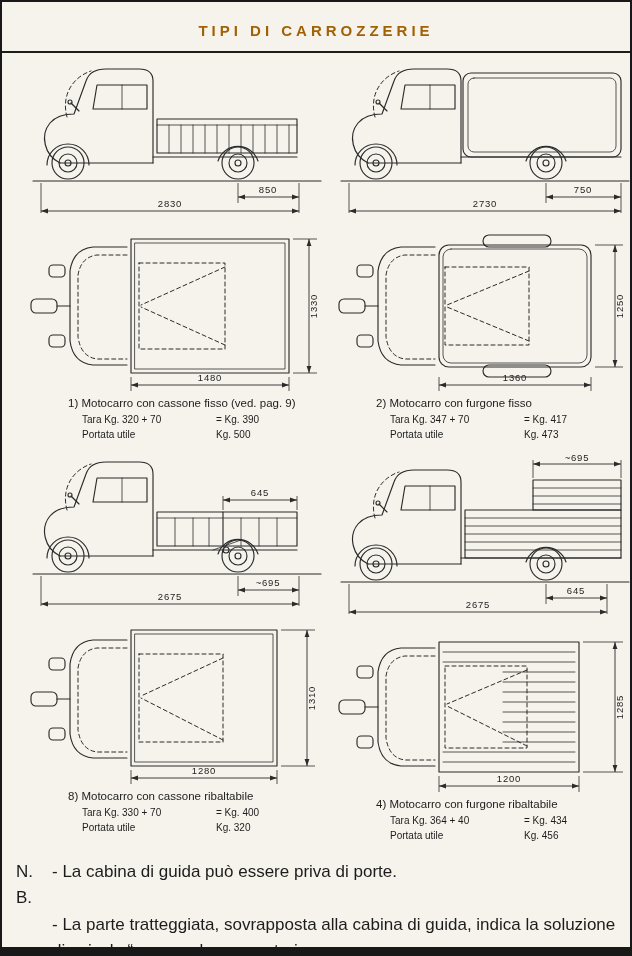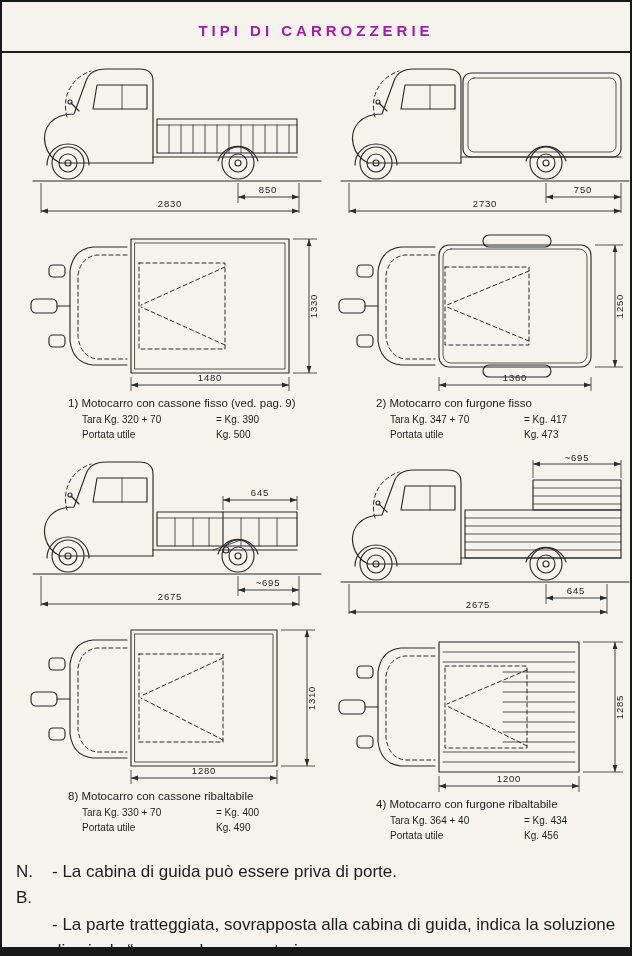--- a/index.html
+++ b/index.html
@@ -6,21 +6,21 @@
   html,body { background:#9a968e; }
   body { font-family:"Liberation Sans", sans-serif; }
   .page {
     width:632px; height:956px; margin:0 auto; position:relative;
     background:#f5f3ec;
     border:2px solid #181818;
     border-bottom:9px solid #181818;
     overflow:hidden;
   }
   .titlebar { text-align:center; padding:20px 0 11px; }
-  .title { display:inline-block; font-size:15px; font-weight:bold; letter-spacing:4px; color:#a21caf; }
+  .title { display:inline-block; font-size:15px; font-weight:bold; letter-spacing:4px; color:#a16207; }
   .title-rule { border-bottom:2px solid #1d1d1d; }
   .content { display:grid; grid-template-columns:1fr 1fr; column-gap:6px; padding:8px 24px 0; }
   .quadrant { width:302px; }
   svg { display:block; margin:0 auto; }
   .ink line, .ink path, .ink rect, .ink circle, .ink polyline {
     stroke:#2b2b2b; fill:none; stroke-width:1.15; stroke-linecap:round; stroke-linejoin:round;
   }
   .ink .thin { stroke-width:0.8; }
   .ink .dash { stroke-dasharray:4 3; stroke-width:1; }
   .dims line { stroke:#2b2b2b; fill:none; }
@@ -302,21 +302,21 @@
           </g>
       </svg>
       <div class="caption">
         <div class="cap-title">8) Motocarro con cassone ribaltabile</div>
         <div class="cap-row">
           <span class="lbl">Tara Kg. 330 + 70</span>
           <span>= Kg. 400</span>
         </div>
         <div class="cap-row">
           <span class="lbl">Portata utile</span>
-          <span>Kg. 490</span>
+          <span>Kg. 320</span>
         </div>
       </div>
     </div>
 
     <div class="quadrant">
       <svg viewBox="0 -8 300 166" width="300" height="166">
         <g class="ink">
           <line x1="6" y1="120" x2="294" y2="120"></line>
           <path d="M20,104 A21,21 0 0 1 62,104"></path>
           <circle cx="41" cy="102" r="16"></circle>

